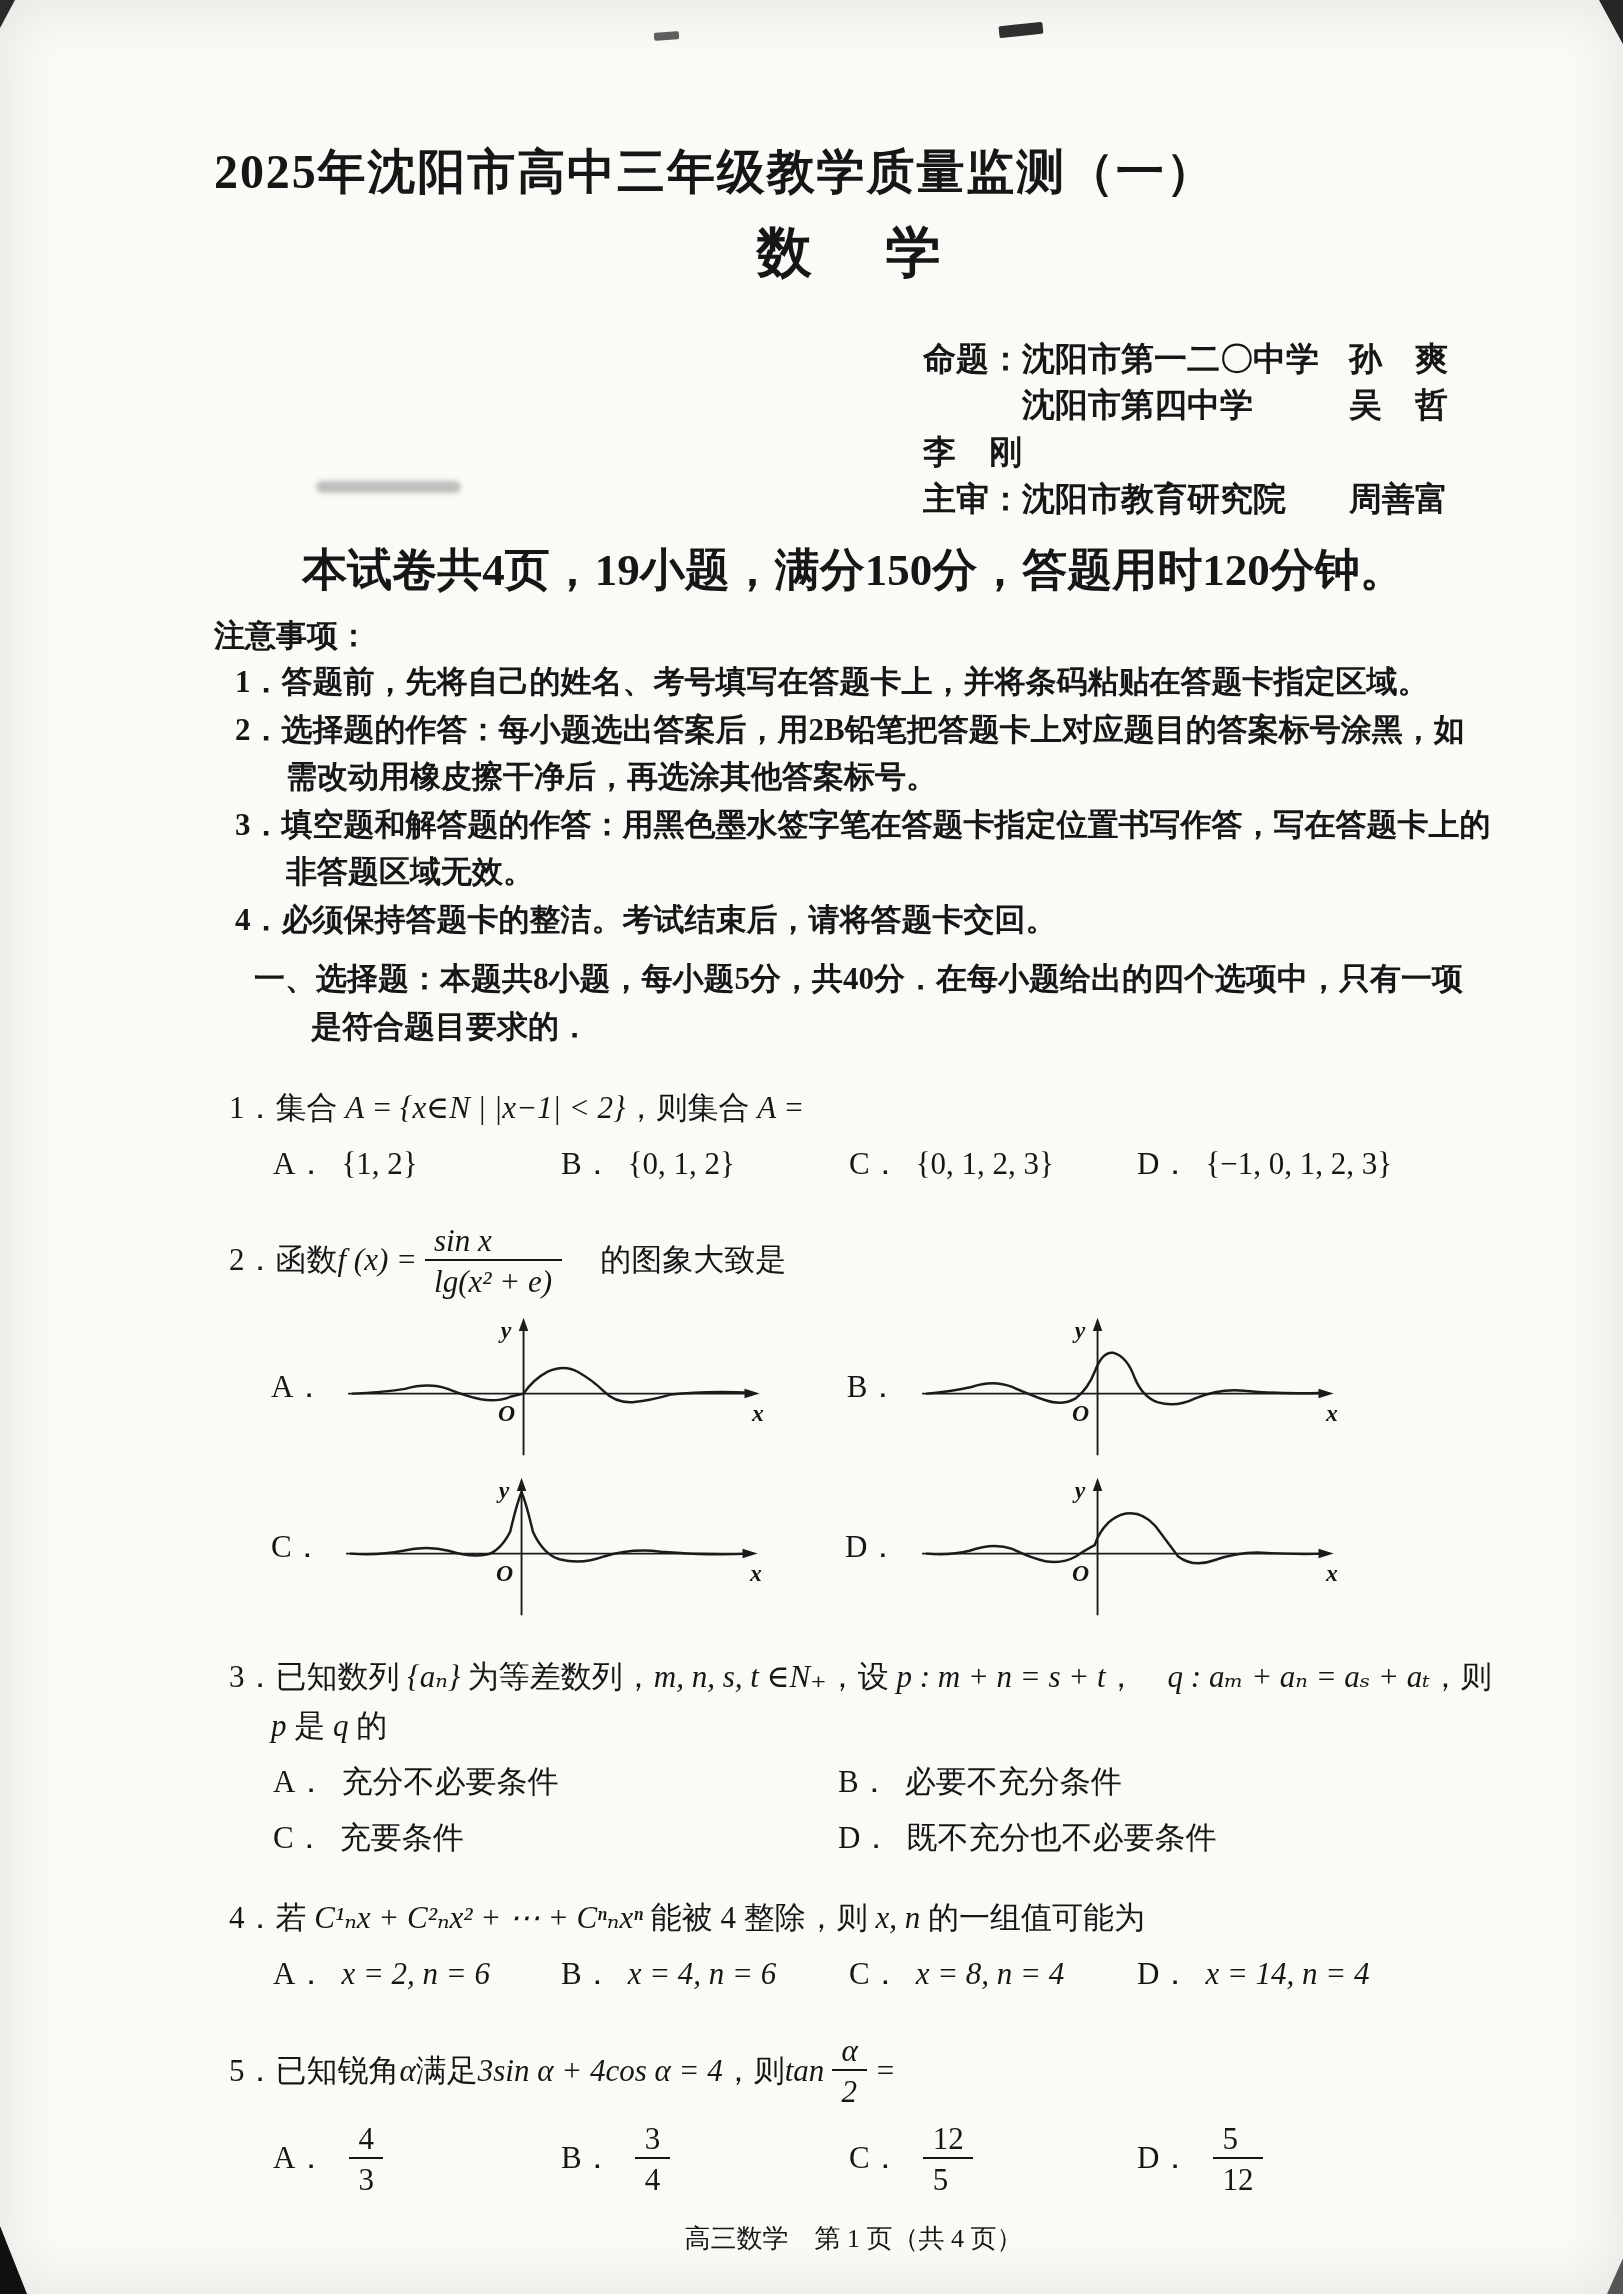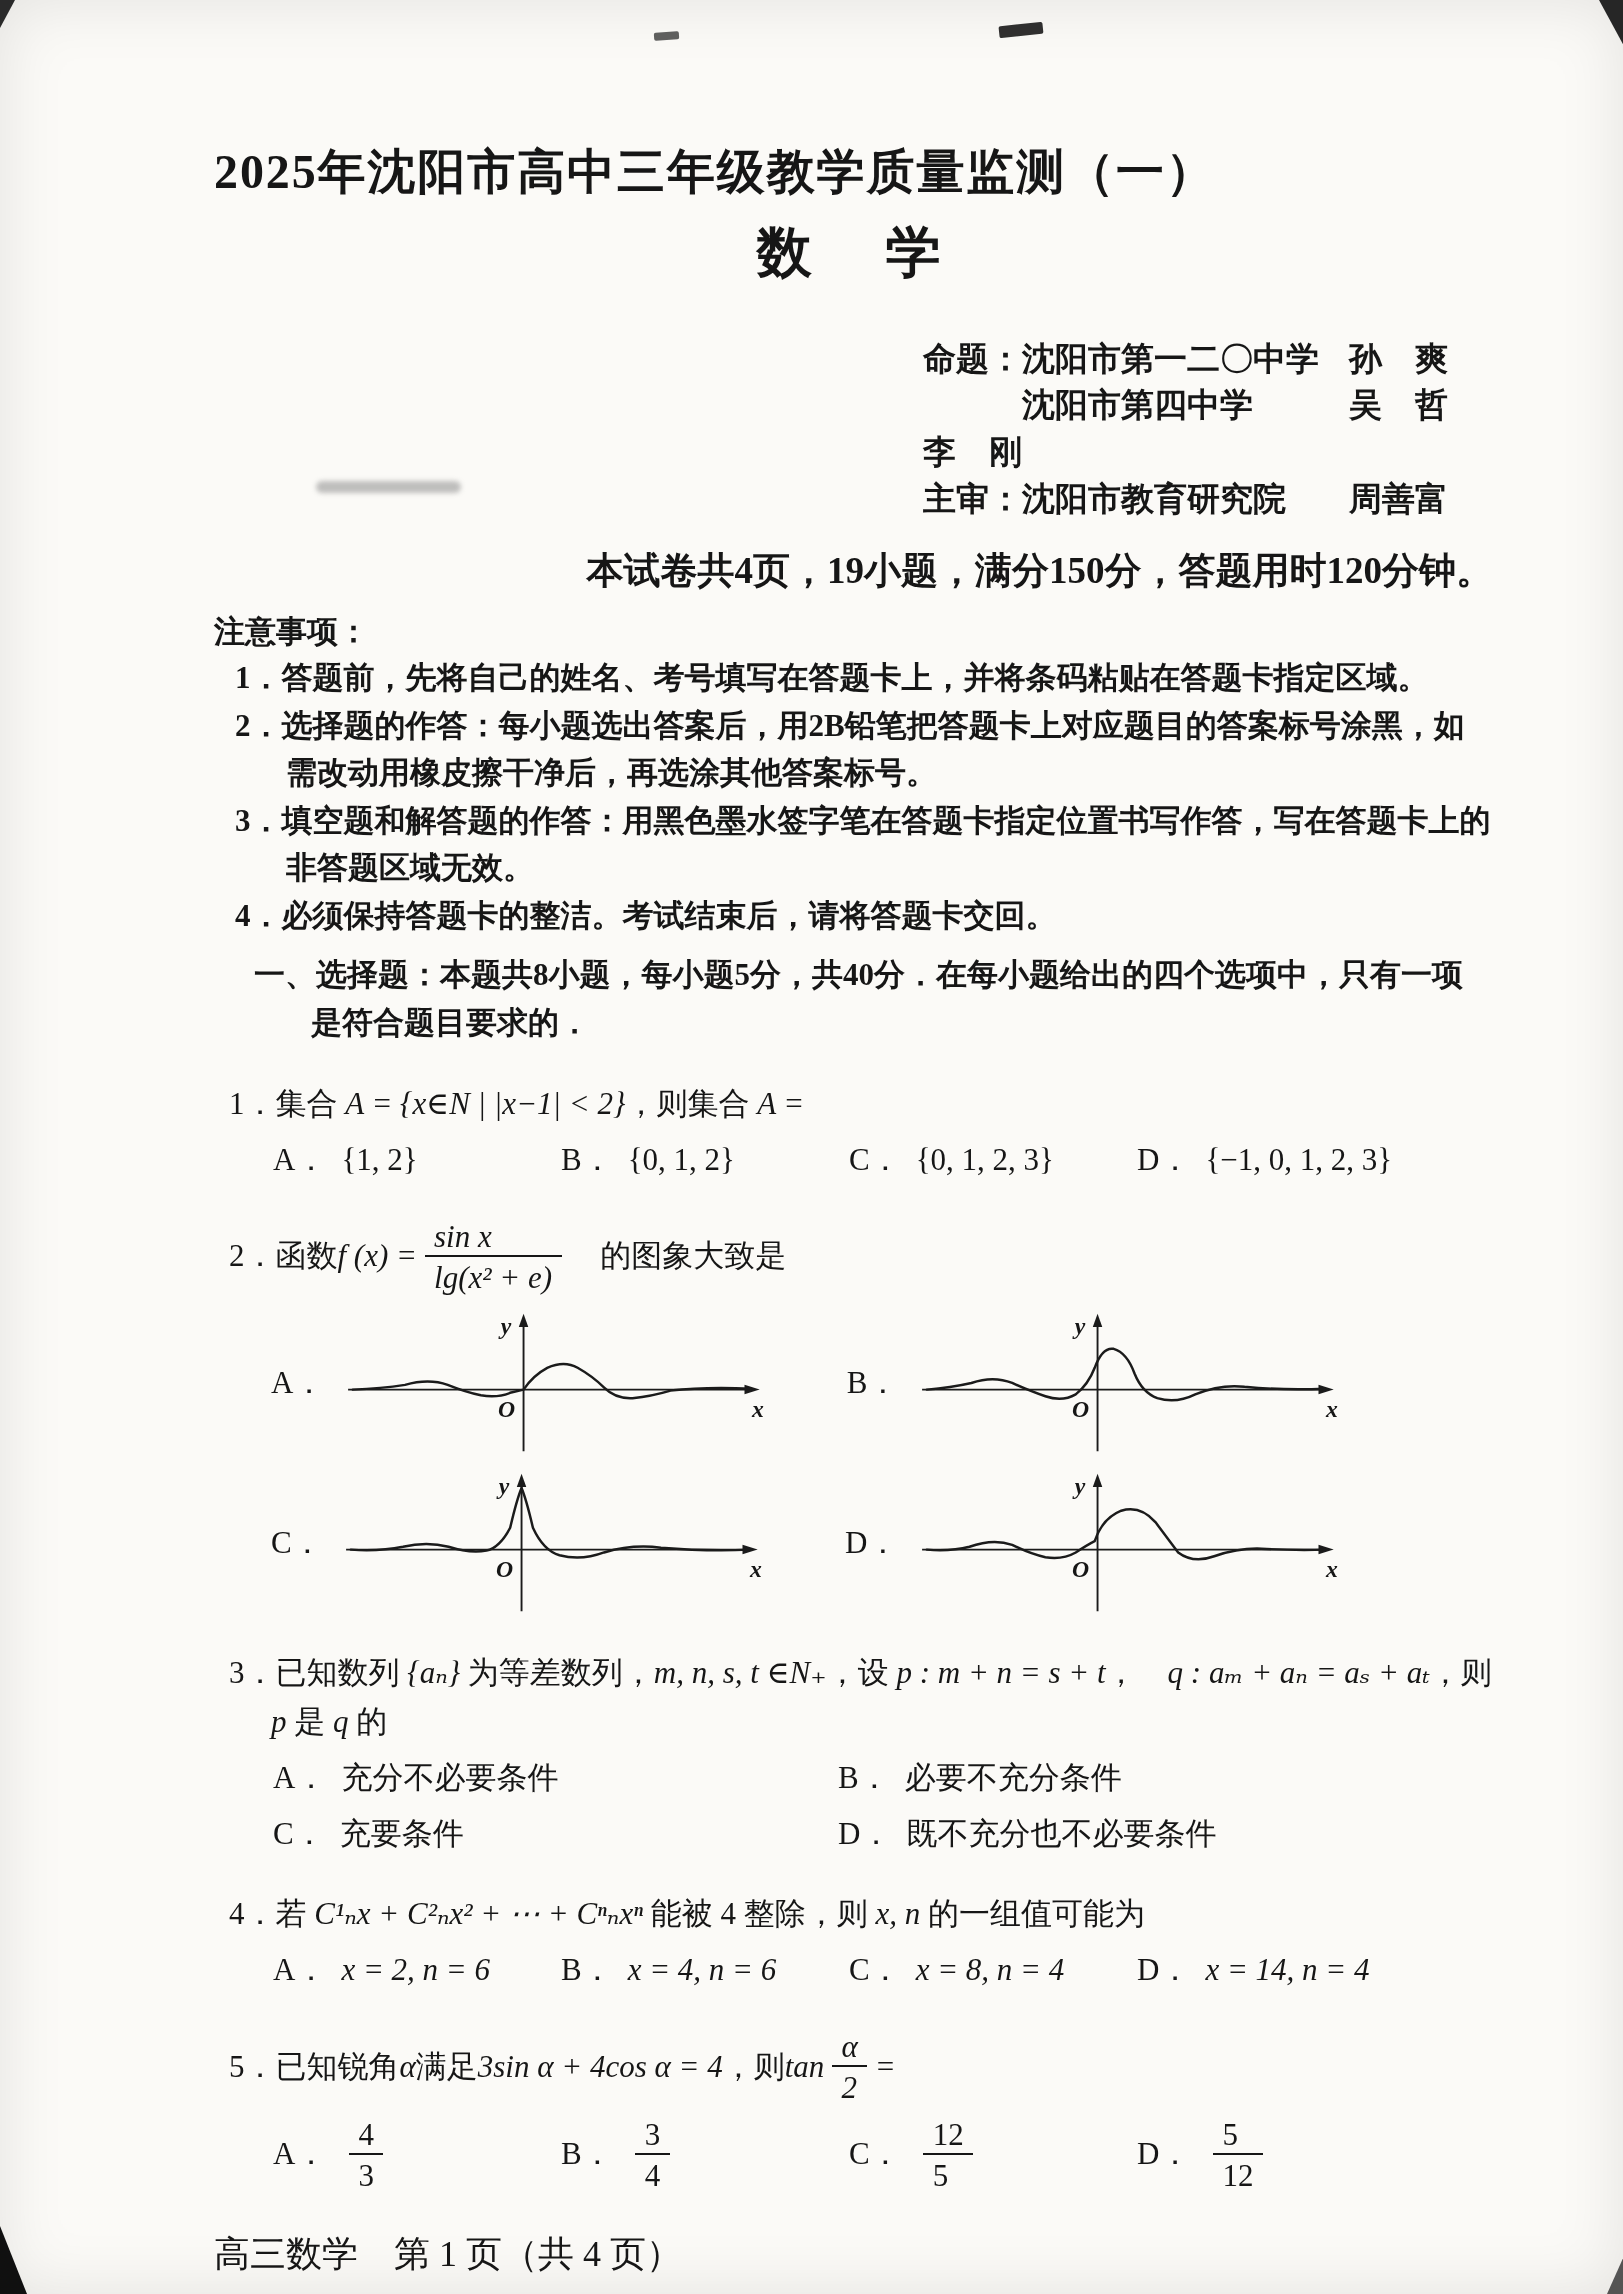--- a/index.html
+++ b/index.html
@@ -15,21 +15,21 @@
   }
   .content{position:absolute;left:214px;top:143px;width:1279px;}
 
   .title{font-size:48px;font-weight:700;text-align:left;line-height:1.2;letter-spacing:1.9px;}
   .subject{font-size:55px;font-weight:700;text-align:center;margin-top:15px;letter-spacing:9.5px;}
 
   .setters{margin:46px 0 8px 709px;width:525px;}
   .setter-row{display:flex;justify-content:space-between;font-size:33px;font-weight:700;line-height:1.42;}
   .setter-name{white-space:nowrap;}
 
-  .exam-info{margin-top:23px;text-align:right;font-size:37px;font-weight:700;}
+  .exam-info{margin-top:17px;text-align:center;font-size:45px;font-weight:700;}
 
   .notice-heading{margin-top:15px;font-size:31px;font-weight:700;}
   .notice-item{font-size:31px;font-weight:700;line-height:1.5;padding-left:72px;text-indent:-51px;margin-top:1.9px;}
 
   .section-heading{margin-top:11.4px;font-size:31px;font-weight:700;line-height:1.55;padding-left:97px;text-indent:-57px;}
 
   .question{margin-top:34px;font-size:31px;line-height:1.5;padding-left:97px;text-indent:-82px;}
   .qnowrap{white-space:nowrap;}
   .qflex{display:flex;align-items:center;padding-left:15px;text-indent:0;}
   .qline2{font-size:31px;line-height:1.5;padding-left:57px;margin-top:1.9px;}
@@ -51,21 +51,21 @@
   .graph-row{display:flex;margin-top:13.3px;padding-left:57px;align-items:center;}
   .graph-cell{display:flex;align-items:center;}
   .graph-cell + .graph-cell{margin-left:81px;}
   .graph-label{font-size:31px;margin-right:13.3px;}
   svg.graph{display:block;}
   svg.graph .axis{stroke:#1b1b1b;stroke-width:2;}
   svg.graph .arrow{fill:#1b1b1b;}
   svg.graph .curve{fill:none;stroke:#1b1b1b;stroke-width:2.6;stroke-linecap:round;stroke-linejoin:round;}
   svg.graph text{font-family:"Liberation Serif","DejaVu Serif",serif;font-style:italic;font-weight:700;font-size:25px;fill:#161616;}
 
-  .footer{margin-top:36px;font-size:36px;}
+  .footer{margin-top:23px;text-align:center;font-size:26px;}
 
   
   .a-dash1{position:absolute;left:654px;top:32px;width:25px;height:7.6px;background:#2c2c2c;opacity:.75;transform:rotate(-4deg);border-radius:1.9px;}
   .a-dash2{position:absolute;left:999px;top:24px;width:44px;height:12.4px;background:#1a1a1a;opacity:.9;transform:rotate(-6deg);border-radius:1.9px;}
   .a-tl{position:absolute;left:0;top:0;width:0;height:0;border-top:28.5px solid #2a2a2a;border-right:15px solid transparent;}
   .a-tr{position:absolute;right:0;top:0;width:0;height:0;border-top:46px solid #262626;border-left:25px solid transparent;}
   .a-bl{position:absolute;left:0;bottom:0;width:0;height:0;border-bottom:68px solid #101010;border-right:27px solid transparent;}
   .a-br{position:absolute;right:0;bottom:0;width:0;height:0;border-bottom:38px solid #2e2e2e;border-left:17px solid transparent;opacity:.8;}
   .a-smudge{position:absolute;left:316px;top:481px;width:145px;height:12.4px;background:#8d8d8d;opacity:.55;filter:blur(2.9px);border-radius:6.7px;}
 </style>

